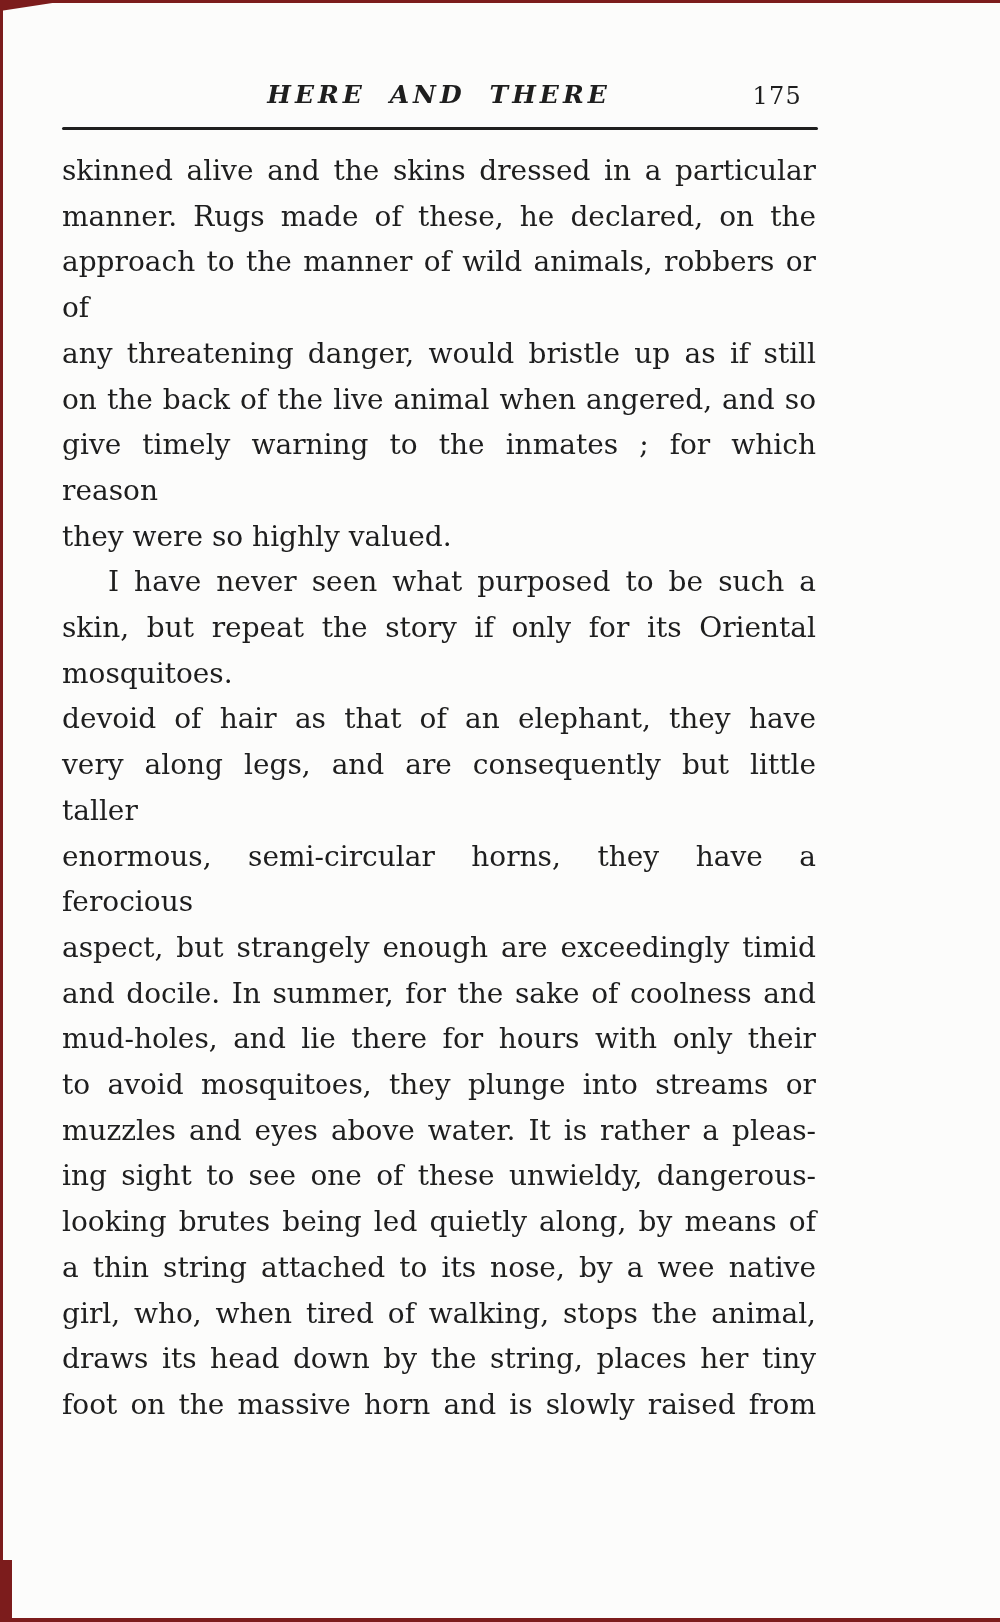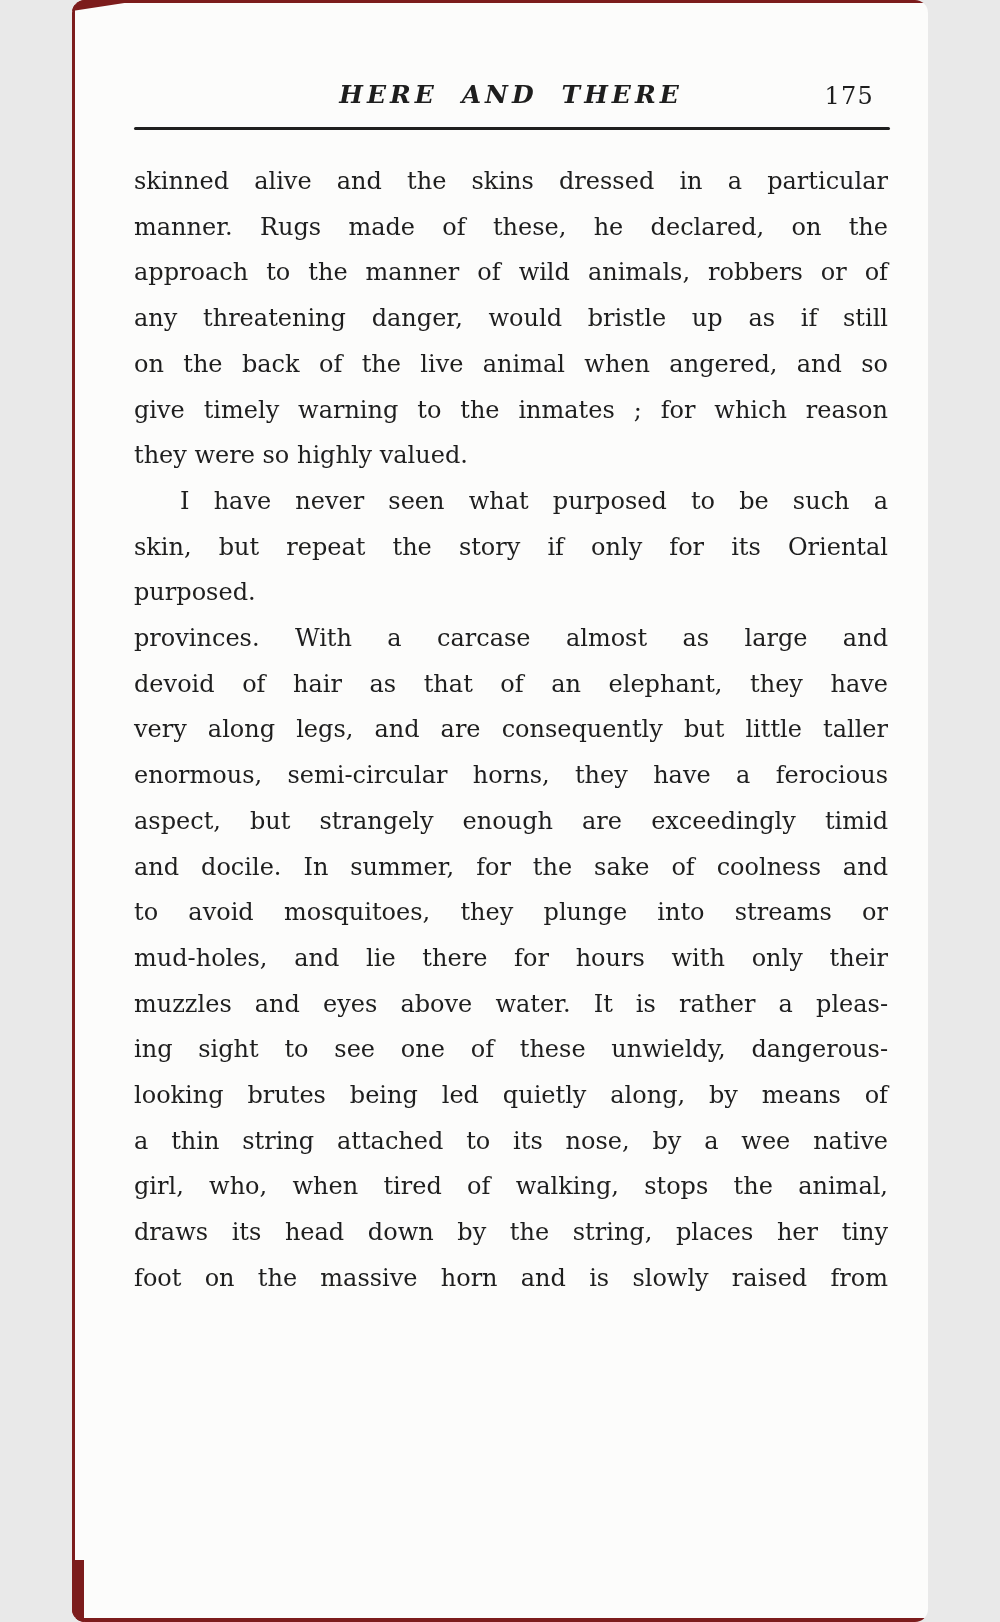--- a/index.html
+++ b/index.html
@@ -1,25 +1,24 @@
 <!DOCTYPE html>
 <html style="--ink: #1e1e1e; --paper: #fcfcfb; --scan_edge: #7c1c1c;"><head>
 <meta charset="utf-8">
 <style>
   html, body { margin: 0; padding: 0; background: #e9e9e9; }
   .page {
     position: relative;
-    width: 856px;
+    width: 1000px;
     height: 1622px;
     margin: 0 auto;
     background: var(--paper, #fcfcfb);
     color: var(--ink, #1e1e1e);
     font-family: "DejaVu Serif", "Liberation Serif", serif;
     overflow: hidden;
-    border-radius: 13px;
   }
 
   
   .running-head {
     position: absolute;
     left: 62px;
     top: 80px;
     width: 754px;
     height: 40px;
   }
@@ -46,23 +45,23 @@
     width: 756px;
     height: 3px;
     background: #1f1f1f;
     border-radius: 2px;
   }
 
   
   .text-block {
     position: absolute;
     left: 62px;
-    top: 159px;
+    top: 148px;
     width: 754px;
-    font-size: 24px;
+    font-size: 28px;
     line-height: 45.7px;
   }
   .line {
     text-align: justify;
     text-align-last: justify;
     white-space: normal;
   }
   .line.para-end { text-align-last: left; }
   .line.indent { padding-left: 46px; }
 
@@ -100,30 +99,29 @@
     <div class="line">skinned alive and the skins dressed in a particular</div>
     <div class="line">manner.  Rugs made of these, he declared, on the</div>
     <div class="line">approach to the manner of wild animals, robbers or of</div>
     <div class="line">any threatening danger, would bristle up as if still</div>
     <div class="line">on the back of the live animal when angered, and so</div>
     <div class="line">give timely warning to the inmates ; for which reason</div>
     <div class="line para-end">they were so highly valued.</div>
 
     <div class="line indent">I have never seen what purposed to be such a</div>
     <div class="line">skin, but repeat the story if only for its Oriental</div>
-    <div class="line para-end">purposed.</div>
+    <div class="line para-end">mosquitoes.</div>
 
-    <div class="line">provinces.  With a carcase almost as large and</div>
     <div class="line">devoid of hair as that of an elephant, they have</div>
     <div class="line">very along legs, and are consequently but little taller</div>
     <div class="line">enormous, semi-circular horns, they have a ferocious</div>
     <div class="line">aspect, but strangely enough are exceedingly timid</div>
     <div class="line">and docile.  In summer, for the sake of coolness and</div>
+    <div class="line">mud-holes, and lie there for hours with only their</div>
     <div class="line">to avoid mosquitoes, they plunge into streams or</div>
-    <div class="line">mud-holes, and lie there for hours with only their</div>
     <div class="line">muzzles and eyes above water.  It is rather a pleas-</div>
     <div class="line">ing sight to see one of these unwieldy, dangerous-</div>
     <div class="line">looking brutes being led quietly along, by means of</div>
     <div class="line">a thin string attached to its nose, by a wee native</div>
     <div class="line">girl, who, when tired of walking, stops the animal,</div>
     <div class="line">draws its head down by the string, places her tiny</div>
     <div class="line">foot on the massive horn and is slowly raised from</div>
   </div>
 
 </div>

